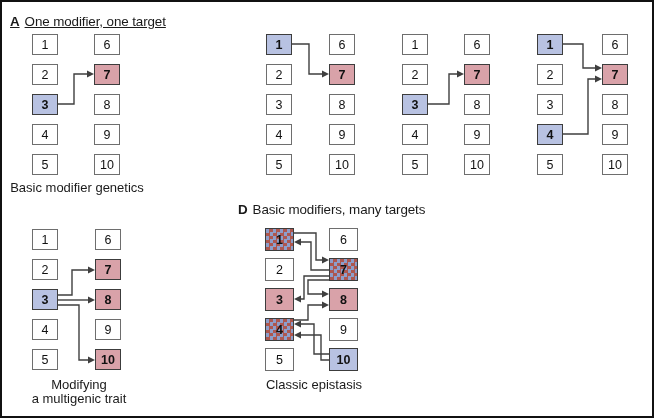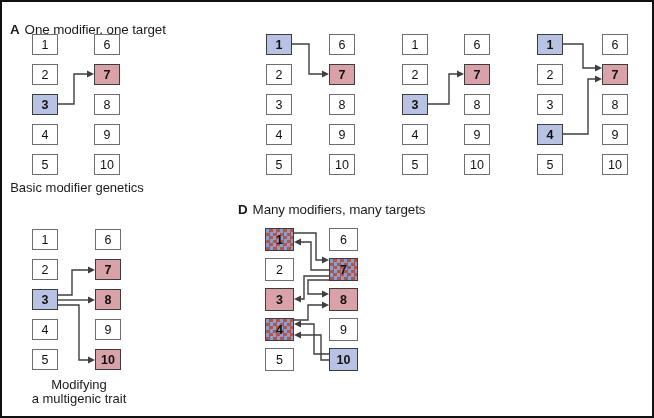--- a/index.html
+++ b/index.html
@@ -6,21 +6,21 @@
   #figure{
     position:relative; width:654px; height:418px;
     background:#ffffff; border:2px solid #111111; box-sizing:border-box;
     font-family:"Liberation Sans", sans-serif; overflow:hidden;
   }
   .ptitle{
     position:absolute; font-size:13.4px; color:#1a1a1a; white-space:nowrap;
     letter-spacing:-0.1px;
   }
   .plet{font-weight:bold; margin-right:5px;}
-  .pt-a{left:8px; top:20px;}
+  .pt-a{left:8px; top:12px;text-decoration:underline;}
   .pt-b{left:236px; top:4px;}
   .pt-c{left:8px; top:200px;}
   .pt-d{left:236px; top:200px;}
   .cap{
     position:absolute; font-size:13px; color:#1a1a1a; text-align:center;
     white-space:nowrap;
   }
   .cap-a{left:-45px; top:178px; width:240px;}
   .cap-b{left:322px; top:178px; width:300px;}
   .cap-c1{left:-43px; top:375px; width:240px;}
@@ -40,25 +40,26 @@
     border-color:#3c3c3c; font-weight:bold;
   }
   #arrow-layer{position:absolute; left:0; top:0; pointer-events:none;}
 </style>
 </head>
 <body>
 
 <div id="figure">
 
   <div class="ptitle pt-a"><span class="plet">A</span><span>One modifier, one target</span></div>
-  <div class="ptitle pt-d"><span class="plet">D</span><span>Many modifiers, many targets</span></div>
+  <div class="ptitle pt-d"><span class="plet">D</span><span>Basic modifiers, many targets</span></div>
 
   <div class="cap cap-a">Basic modifier genetics</div>
   <div class="cap cap-c1">Modifying</div>
   <div class="cap cap-c2">a multigenic trait</div>
+  <div class="cap cap-d">Classic epistasis</div>
 
   <div id="boxes">
       <div class="gbox f-white" style="left: 30px; top: 32px; width: 26px; height: 21px;">1</div>
       <div class="gbox f-white" style="left: 30px; top: 62px; width: 26px; height: 21px;">2</div>
       <div class="gbox f-blue" style="left: 30px; top: 92px; width: 26px; height: 21px;">3</div>
       <div class="gbox f-white" style="left: 30px; top: 122px; width: 26px; height: 21px;">4</div>
       <div class="gbox f-white" style="left: 30px; top: 152px; width: 26px; height: 21px;">5</div>
       <div class="gbox f-white" style="left: 92px; top: 32px; width: 26px; height: 21px;">6</div>
       <div class="gbox f-pink" style="left: 92px; top: 62px; width: 26px; height: 21px;">7</div>
       <div class="gbox f-white" style="left: 92px; top: 92px; width: 26px; height: 21px;">8</div>

